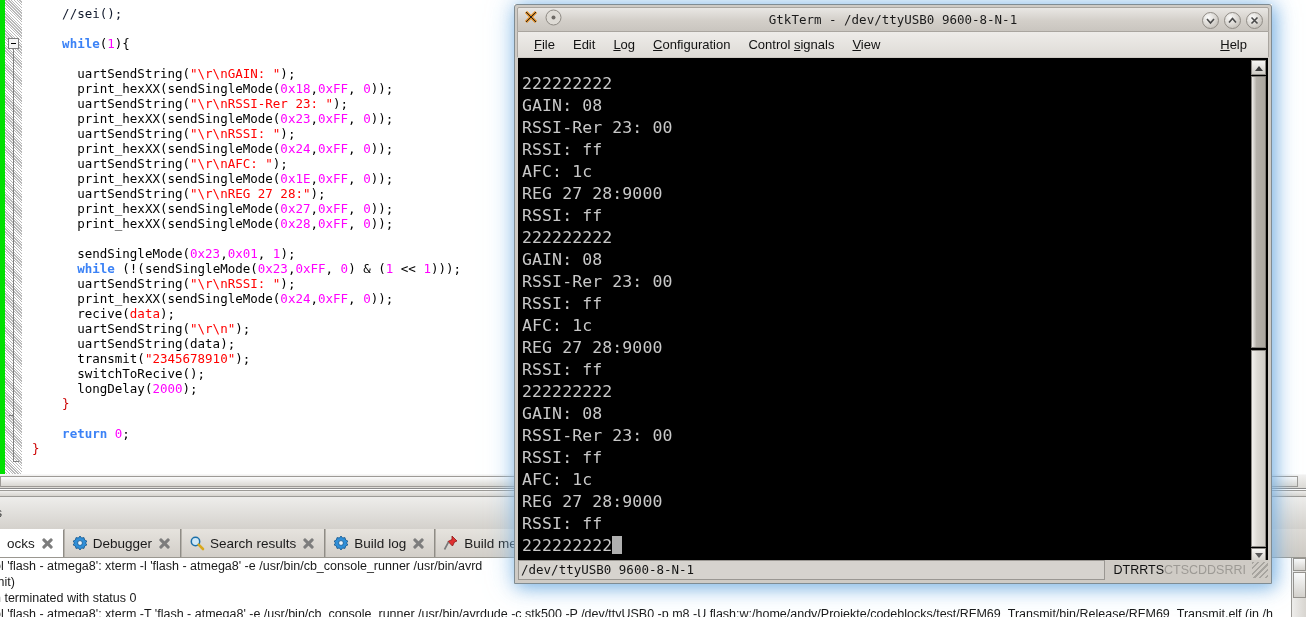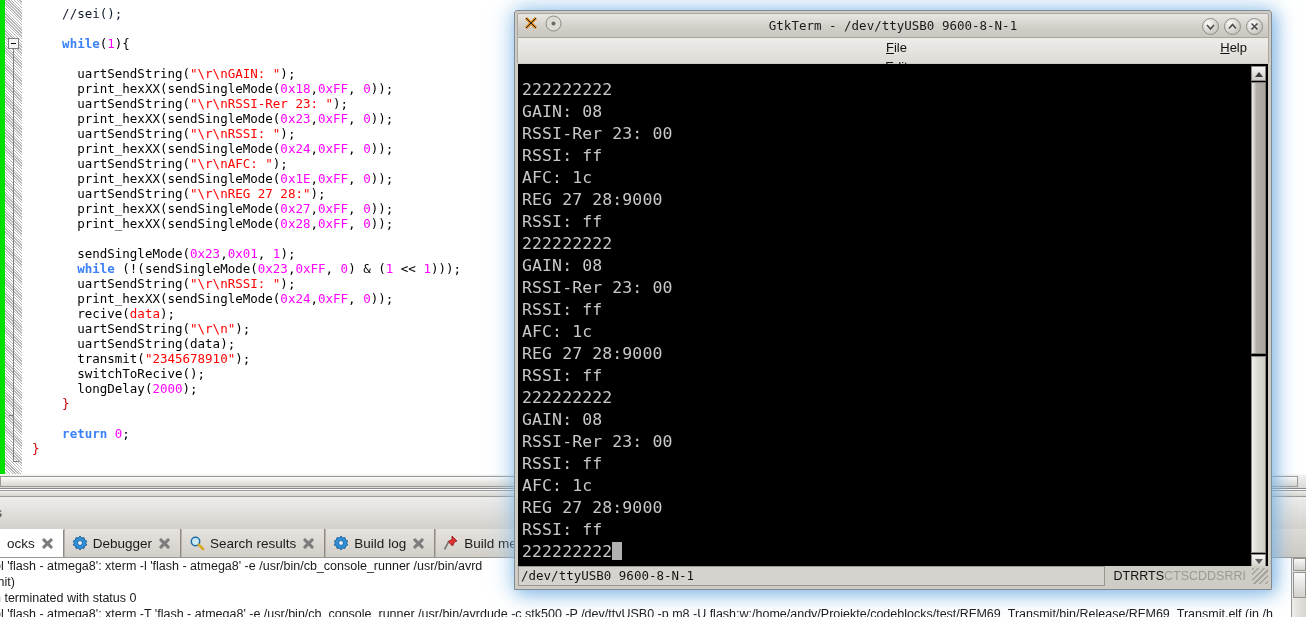--- a/index.html
+++ b/index.html
@@ -163,21 +163,21 @@
     border: 1px solid #96938e;
   }
   #log-vscroll .thumb {
     position: absolute; left: 1px; top: 14px; width: 13px; height: 26px;
     background: linear-gradient(to bottom, #fbfbfb, #d4d1cc);
     border: 1px solid #96938e;
   }
 
   
   #gtkterm {
-    position: absolute; left: 514px; top: 10px;
+    position: absolute; left: 514px; top: 4px;
     width: 758px; height: 580px;
     box-shadow: 3px 3px 16px rgba(120,175,225,0.85),
                 0 0 26px rgba(150,200,240,0.7);
   }
   #gt-frame {
     position: absolute; left: 0; top: 0; width: 758px; height: 580px;
     background: #cfcbc5;
     border: 1px solid #7f8c93;
     border-radius: 3px 3px 0 0;
     padding: 2px;
@@ -206,21 +206,20 @@
   .tb-btn svg { position: absolute; left: 0; top: 0; }
 
   #gt-menubar {
     height: 25px; width: 100%;
     background: linear-gradient(to bottom, #eeece9 0%, #dedbd6 100%);
     border-left: 1px solid #a9a59f;
     border-right: 1px solid #a9a59f;
     display: flex; align-items: center;
     padding-left: 7px;
     position: relative;
-    flex-direction: column;
   }
   .menu-item {
     font-size: 13px; color: #121212;
     padding: 2px 9px;
     white-space: nowrap;
   }
   .menu-item u { text-decoration: underline; }
   #menu-help { position: absolute; right: 12px; }
 
   #gt-termwrap {

